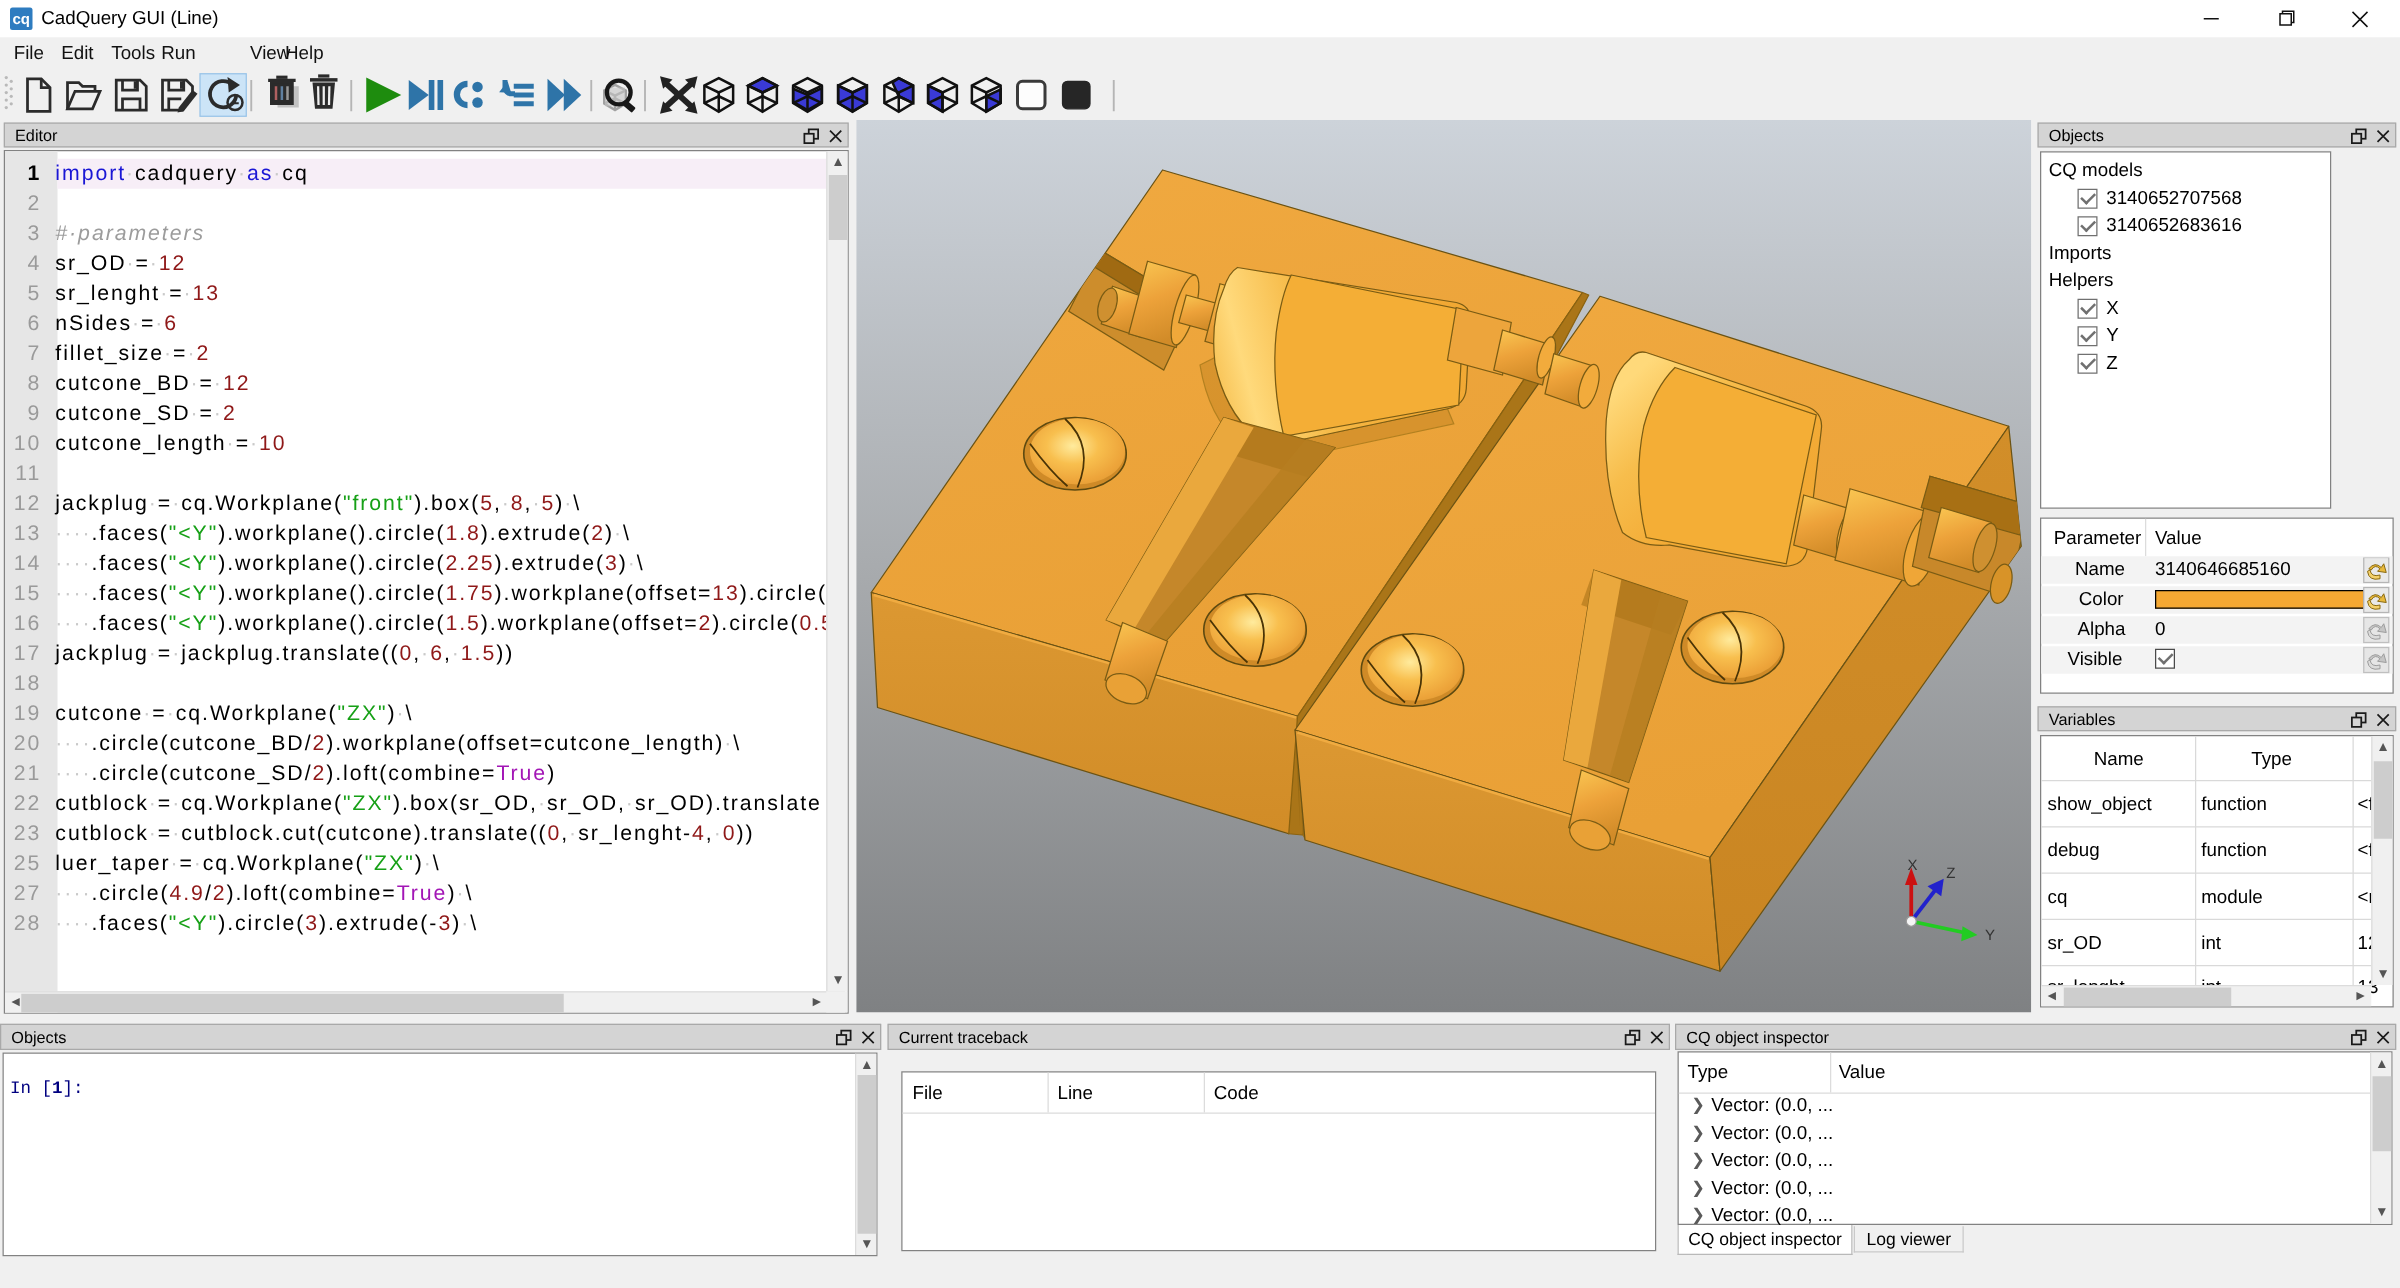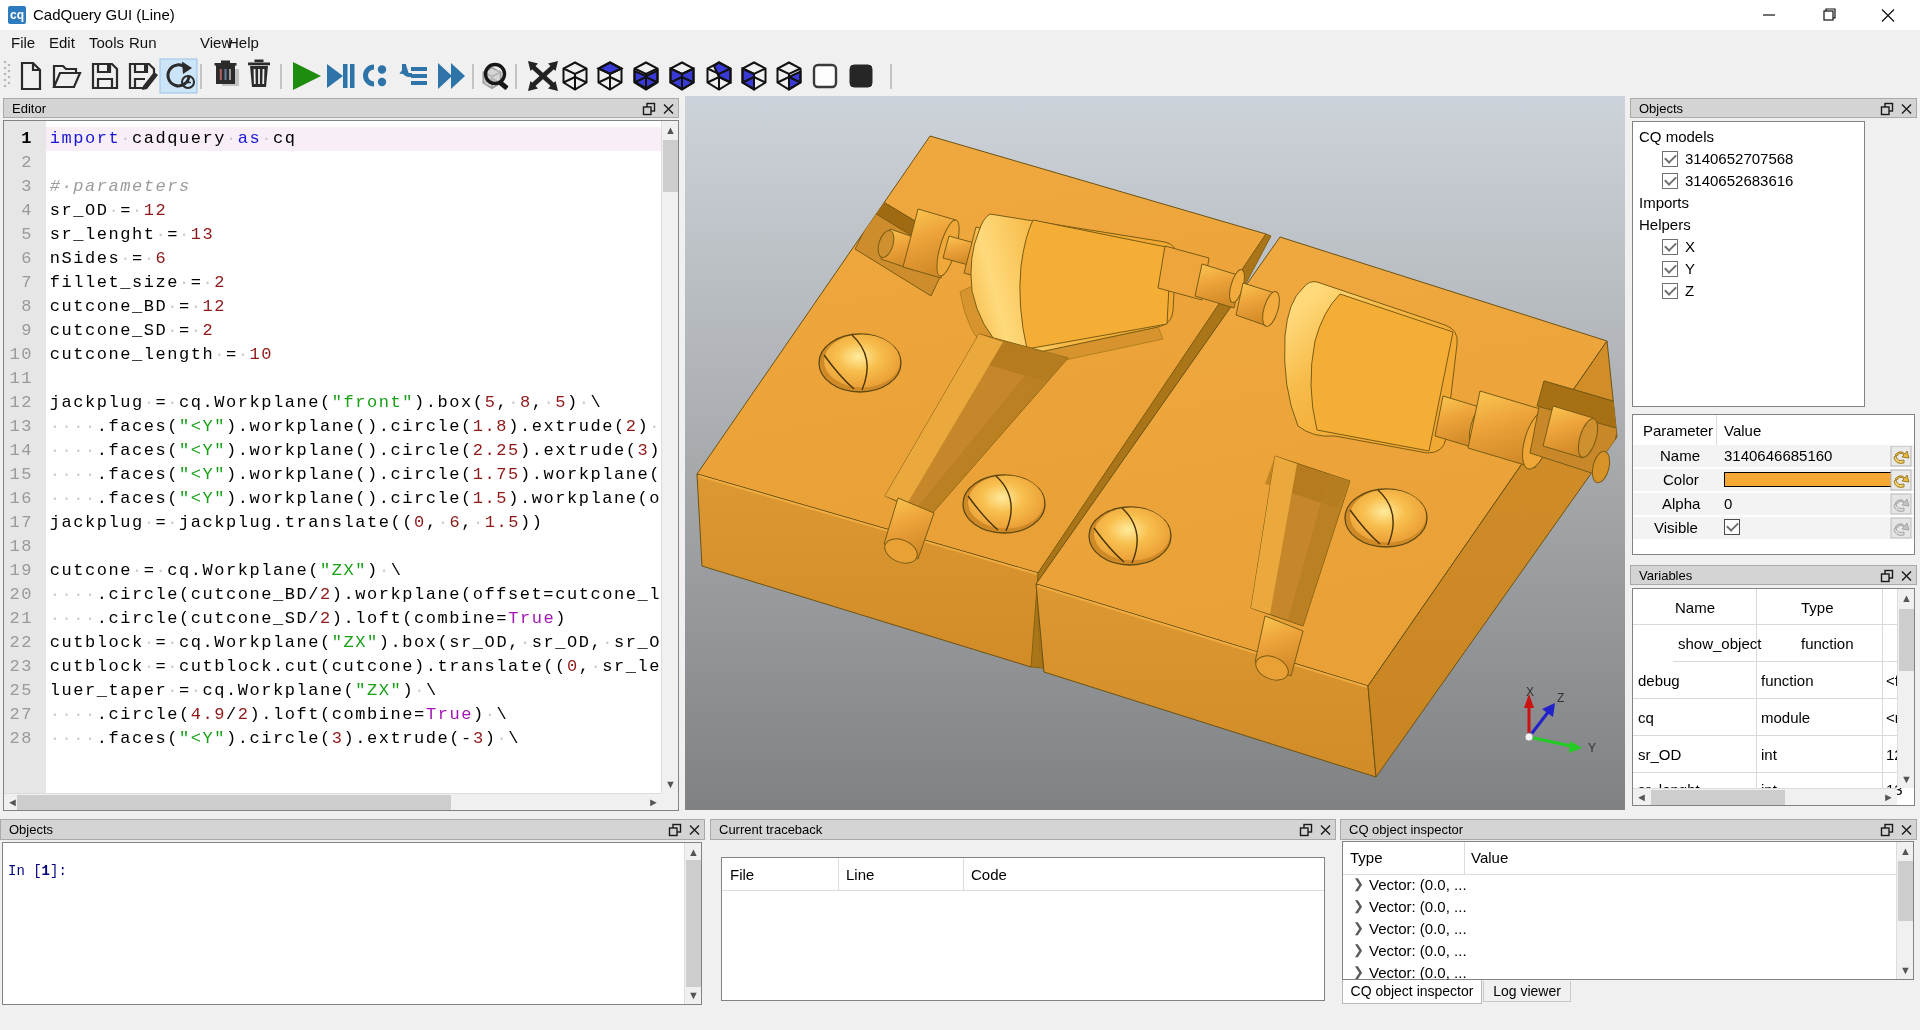--- a/index.html
+++ b/index.html
@@ -11,21 +11,21 @@
   #cqicon { position:absolute; left:8px; top:6px; width:18px; height:18px; background:#2e7cc0;
     color:#fff; font-weight:bold; font-size:12px; text-align:center; line-height:18px; border-radius:2px; }
   #menubar { position:absolute; left:0; top:30px; width:1920px; height:26px; background:#f0f0f0; }
   #menubar span { position:absolute; top:4px; font-size:15px; color:#111; }
   #toolbar { position:absolute; left:0; top:56px; width:1920px; height:40px; background:#f0f0f0; }
   .docktitle { position:absolute; background:#d4d4d4; border:1px solid #a9a9a9; }
   .docktitle .t { position:absolute; left:8px; top:2px; font-size:13px; color:#000; }
   .frame { position:absolute; background:#fff; border:1px solid #828282; }
   
   #code { position:absolute; left:4px; top:1px; width:654px; height:670px; overflow:hidden;
-    font-size:17px; line-height:24px; letter-spacing:1.55px;font-family:Liberation Mono, monospace; }
+    font-size:17px; line-height:24px; letter-spacing:1.55px; }
   .cl { height:24px; position:relative; white-space:pre; }
   .ln { display:inline-block; width:34px; text-align:right; padding-right:5px; color:#9a9a9a; }
   .k { color:#1a16d5; } 
   .s { color:#16a016; } 
   .n { color:#8f1818; } 
   .c { color:#9c9c9c; font-style:italic; } 
   .b { color:#a316b6; } 
   .w { color:#c9c9c9; font-style:normal; }
   .scroll-v { position:absolute; width:17px; background:#f0f0f0; }
   .scroll-h { position:absolute; height:17px; background:#f0f0f0; }
@@ -559,21 +559,21 @@
     </svg>
   </div>
 <div class="frame" id="vars" style="left:1632px; top:588px; width:283px; height:218px;">
   <div class="abs tree" style="left:0; top:0; width:264px; height:36px;">
     <span class="abs" style="left:42px; top:10px;">Name</span>
     <span class="abs" style="left:168px; top:10px;">Type</span>
   </div>
   <div class="abs" style="left:123px; top:0; width:1px; height:200px; background:#d9d9d9;"></div>
   <div class="abs" style="left:249px; top:0; width:1px; height:200px; background:#d9d9d9;"></div>
   <div class="abs tree" style="left:0; top:36px; width:264px;">
-    <div style="height:37px; border-bottom:1px solid #d9d9d9; position:relative;margin-left:40px;">
+    <div style="height:37px; border-bottom:1px solid #d9d9d9; position:relative;">
         <span class="abs" style="left:5px; top:10px;">show_object</span>
         <span class="abs" style="left:128px; top:10px;">function</span>
         <span class="abs" style="left:253px; top:10px;">&lt;f</span>
       </div>
     <div style="height:37px; border-bottom:1px solid #d9d9d9; position:relative;">
         <span class="abs" style="left:5px; top:10px;">debug</span>
         <span class="abs" style="left:128px; top:10px;">function</span>
         <span class="abs" style="left:253px; top:10px;">&lt;f</span>
       </div>
     <div style="height:37px; border-bottom:1px solid #d9d9d9; position:relative;">

